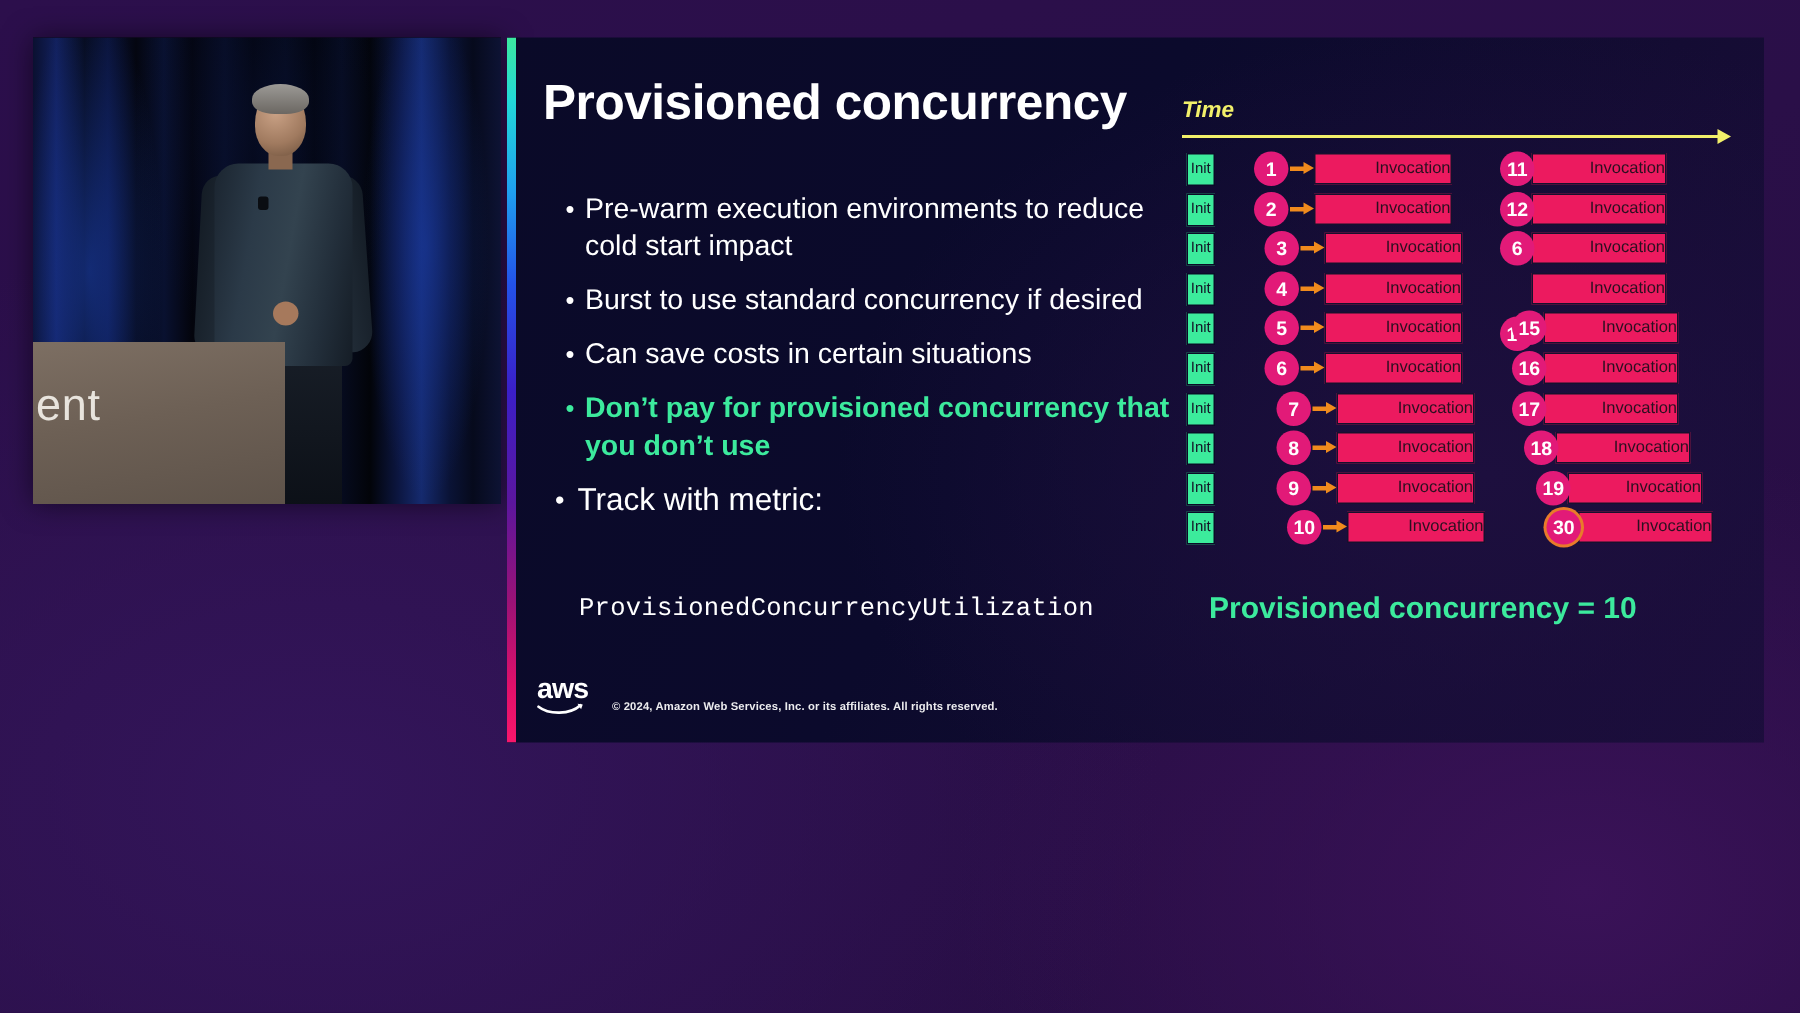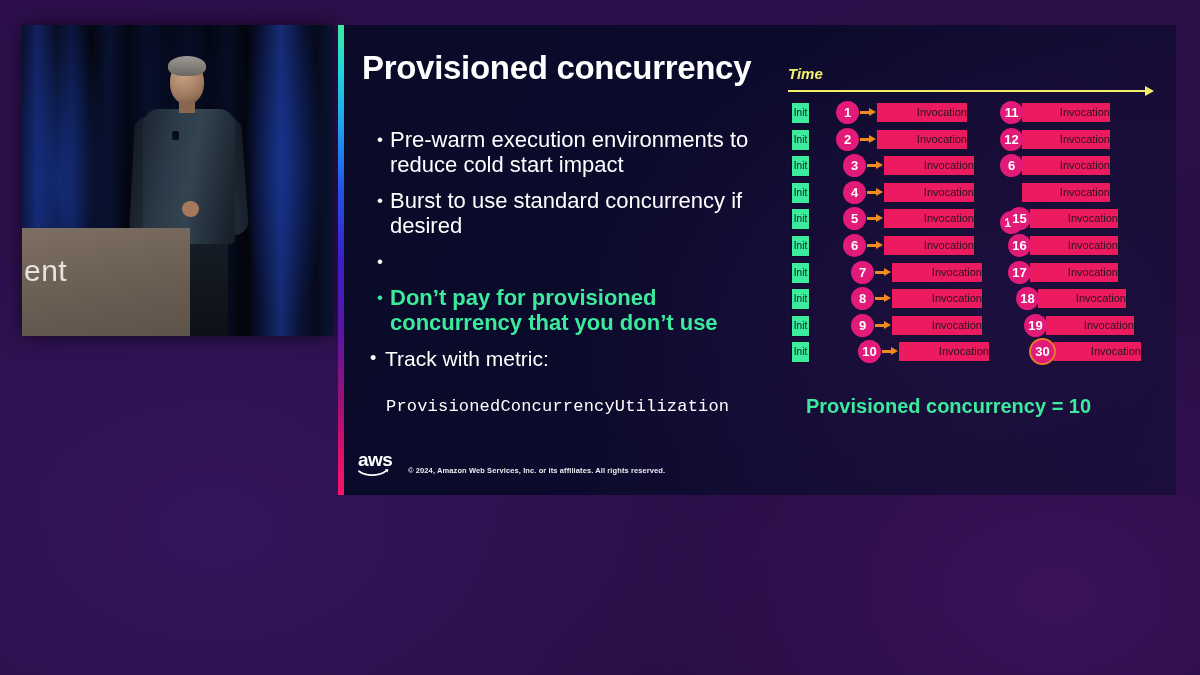--- a/index.html
+++ b/index.html
@@ -128,21 +128,21 @@
   #bullets { position: absolute; left: 32px; top: 102px; width: 420px; }
   .bullet {
     display: flex; align-items: flex-start;
     margin-bottom: 11px;
   }
   .bullet .dot {
     color: #ffffff; font-size: 17px; line-height: 25px;
     width: 20px; flex: 0 0 20px; text-align: center;
   }
   .bullet .btxt {
-    color: #ffffff; font-size: 22px; line-height: 25px; font-weight: 400;
+    color: #ffffff; font-size: 19px; line-height: 25px; font-weight: 400;
   }
   .bullet.hl .btxt { color: #3cea9d; font-weight: bold; }
   .bullet.hl .dot  { color: #3cea9d; }
   .bullet.tight { margin-bottom: 4px; }
   .bullet.tight .dot { width: 15px; flex: 0 0 15px; text-align: left; font-size: 18px; }
   .bullet.tight .btxt { font-size: 21px; }
   #metric-code {
     position: absolute; left: 48px; top: 358px;
     color: #ffffff; font-size: 17px; letter-spacing: .2px;
     font-family: "Liberation Mono", "DejaVu Sans Mono", monospace;
@@ -247,20 +247,21 @@
       <div class="bullet">
         <span class="dot">•</span>
         <span class="btxt">Pre-warm execution environments to reduce cold start impact</span>
       </div>
       <div class="bullet">
         <span class="dot">•</span>
         <span class="btxt">Burst to use standard concurrency if desired</span>
       </div>
       <div class="bullet">
         <span class="dot">•</span>
+        <span class="btxt">Can save costs in certain situations</span>
       </div>
       <div class="bullet hl">
         <span class="dot">•</span>
         <span class="btxt">Don’t pay for provisioned concurrency that you don’t use</span>
       </div>
       <div class="bullet tight">
         <span class="dot">•</span>
         <span class="btxt">Track with metric:</span>
       </div>
     </div>

